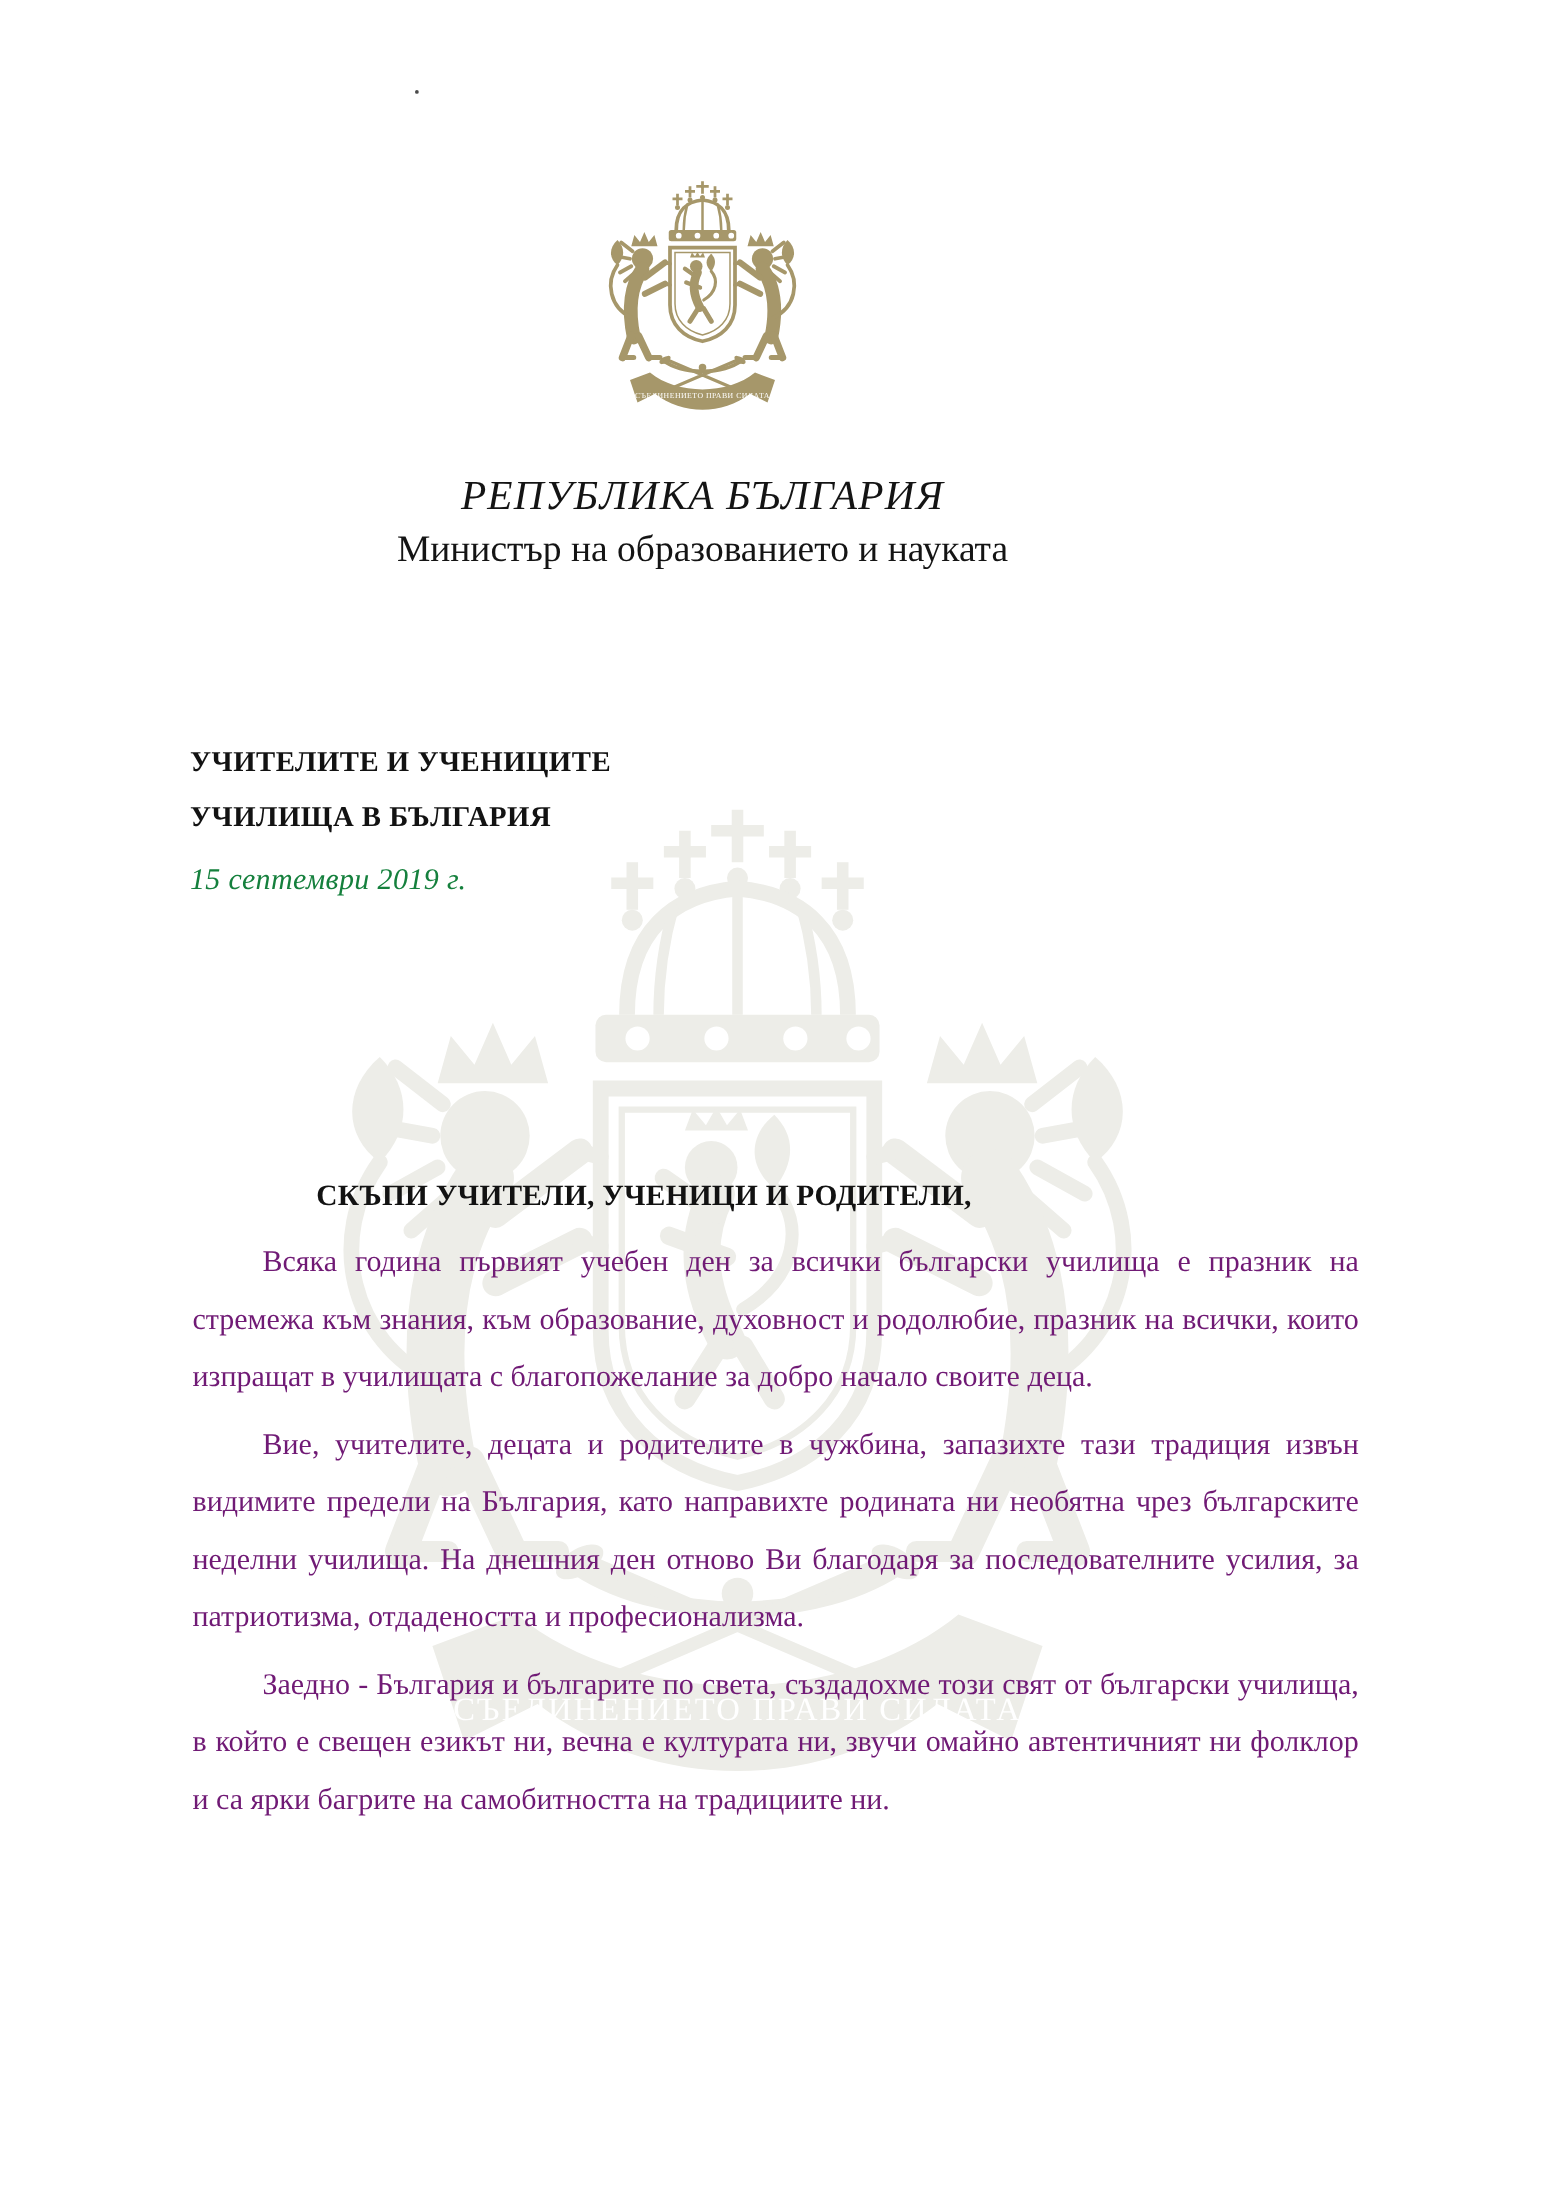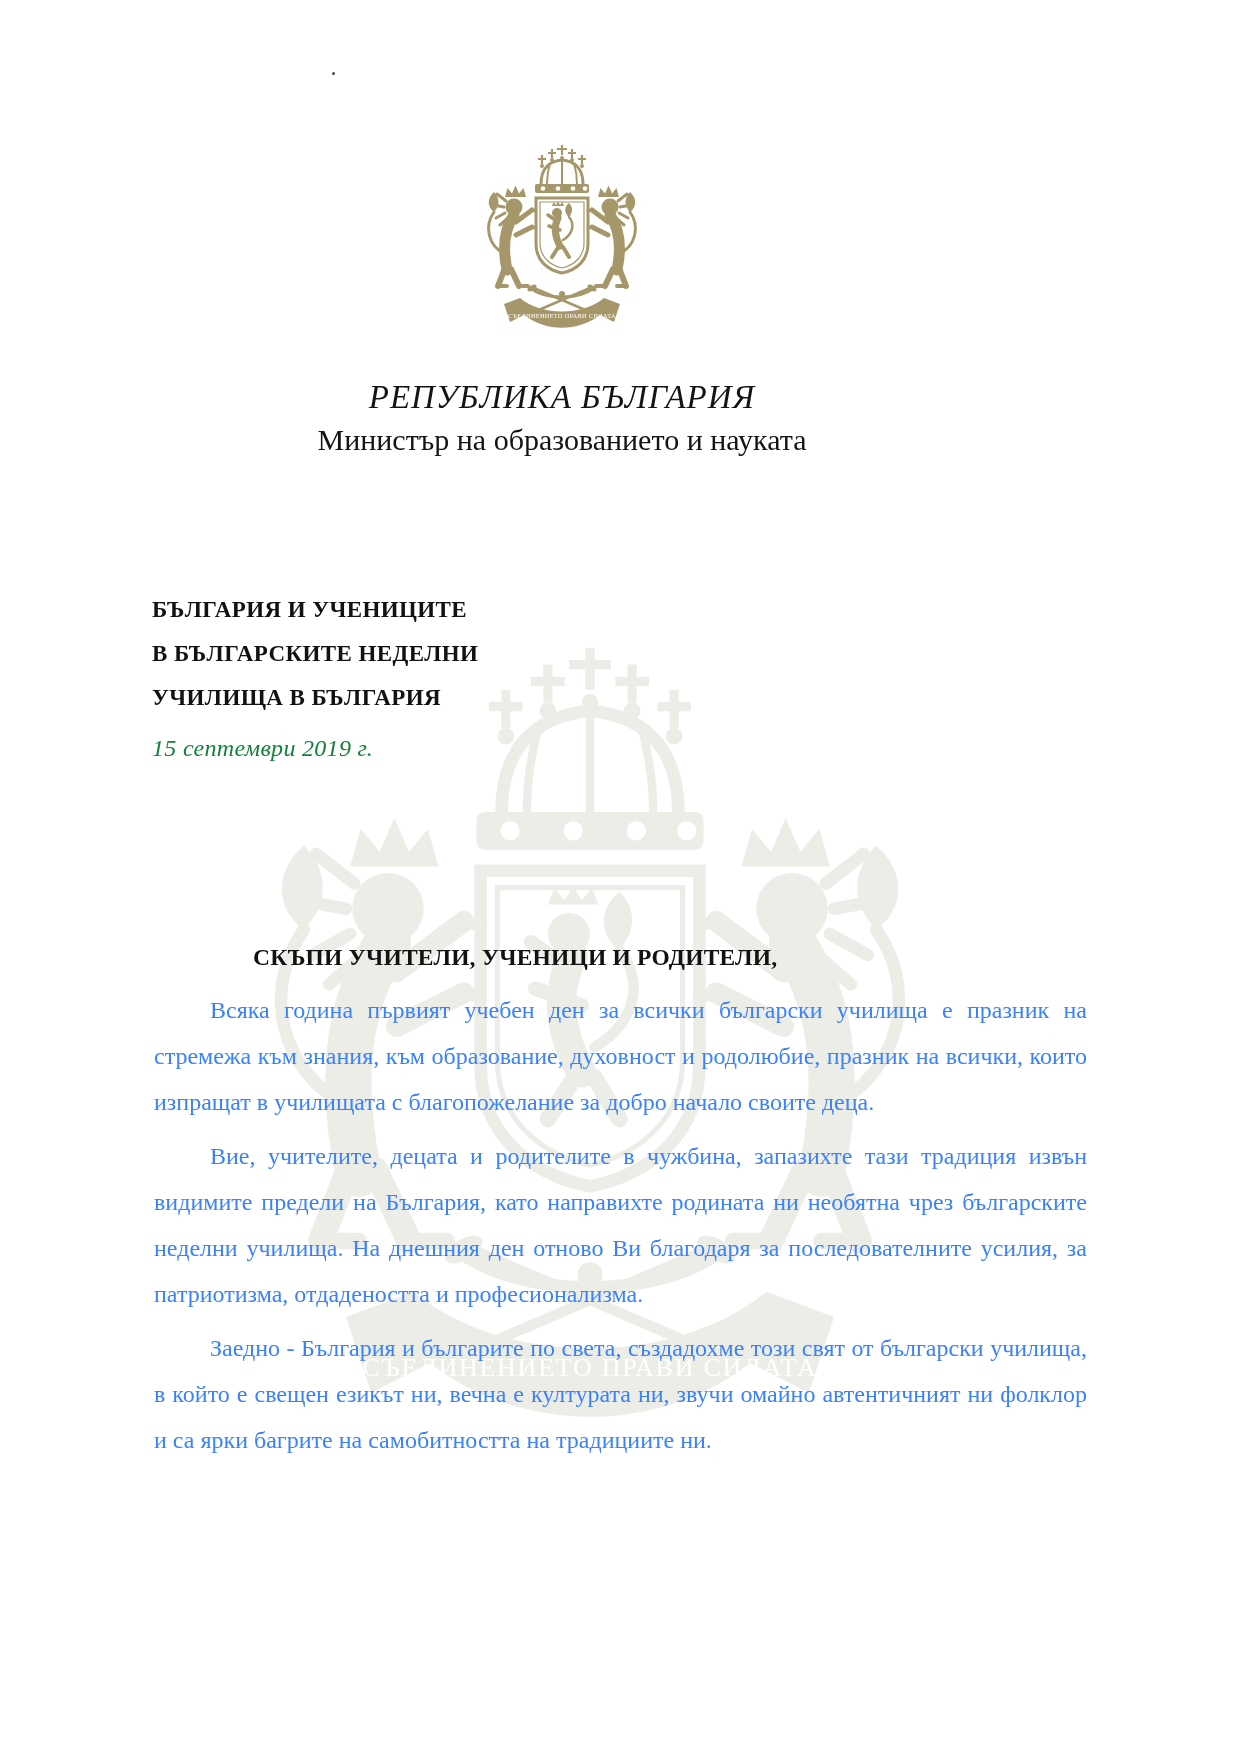--- a/index.html
+++ b/index.html
@@ -16,21 +16,21 @@
   .watermark svg{width:100%;height:100%;}
   .header{position:absolute; left:0; top:376px; width:1124px; text-align:center;}
   .country{font-size:33px; line-height:42px; letter-spacing:1px; color:#141414;font-style:italic;}
   .office{font-size:30px; line-height:40px; margin-top:2px; color:#141414;}
   .recipient{position:absolute; left:152px; top:588px; font-weight:bold; font-size:23px; line-height:44px; letter-spacing:.4px; color:#121212;}
   .recipient .date{font-weight:normal; font-style:italic; font-size:24px; letter-spacing:.3px; margin-top:6px; color:#15803d;}
   .body-block{position:absolute; left:154px; top:944px; width:933px;}
   .salutation{font-weight:bold; font-size:23.5px; letter-spacing:.2px; margin:0 0 16px 99px; color:#121212;}
   .body-block p{
     font-size:24px; line-height:46px; margin:0 0 8px 0;
-    text-align:justify; text-indent:56px; color:#3b82f6;
+    text-align:justify; text-indent:56px; color:#701a75;
   }
   .body-block p .it{font-style:italic;}
   .defs-hidden{position:absolute;width:0;height:0;overflow:hidden;}
 </style>
 </head>
 <body>
 
 <svg class="defs-hidden" xmlns="http://www.w3.org/2000/svg" xmlns:xlink="http://www.w3.org/1999/xlink" aria-hidden="true">
   <defs>
     <g id="lionL" fill="none" stroke="currentColor" stroke-linecap="round">
@@ -118,22 +118,21 @@
       <use xlink:href="#coaG" href="#coaG"></use>
     </svg>
   </div>
 
   <div class="header">
     <div class="country">РЕПУБЛИКА БЪЛГАРИЯ</div>
     <div class="office">Министър на образованието и науката</div>
   </div>
 
   <div class="recipient">
-    <div>БЪЛГАРИЯ И УЧЕНИЦИТЕ</div>
-    <div>В БЪЛГАРСКИТЕ НЕДЕЛНИ</div>
+    <div>УЧИТЕЛИТЕ И УЧЕНИЦИТЕ</div>
     <div>УЧИЛИЩА В БЪЛГАРИЯ</div>
     <div class="date">15 септември 2019 г.</div>
   </div>
 
   <div class="body-block">
     <div class="salutation">СКЪПИ УЧИТЕЛИ, УЧЕНИЦИ  И РОДИТЕЛИ,</div>
     <p>Всяка година първият учебен ден  за всички български училища е  празник на стремежа към знания, към образование, духовност и родолюбие, празник на всички, които изпращат в училищата с благопожелание за добро начало своите деца.</p>
     <p>Вие, учителите, децата и родителите в чужбина,  запазихте тази традиция извън видимите предели на България, като направихте родината ни необятна чрез българските неделни училища. На днешния ден отново Ви благодаря за последователните усилия, за патриотизма, отдадеността и професионализма.</p>
     <p>Заедно - България и българите по света,  създадохме този  свят от български училища, в който е свещен езикът ни, вечна е културата ни, звучи омайно автентичният ни фолклор и са ярки багрите на  самобитността на традициите ни.</p>
   </div>

